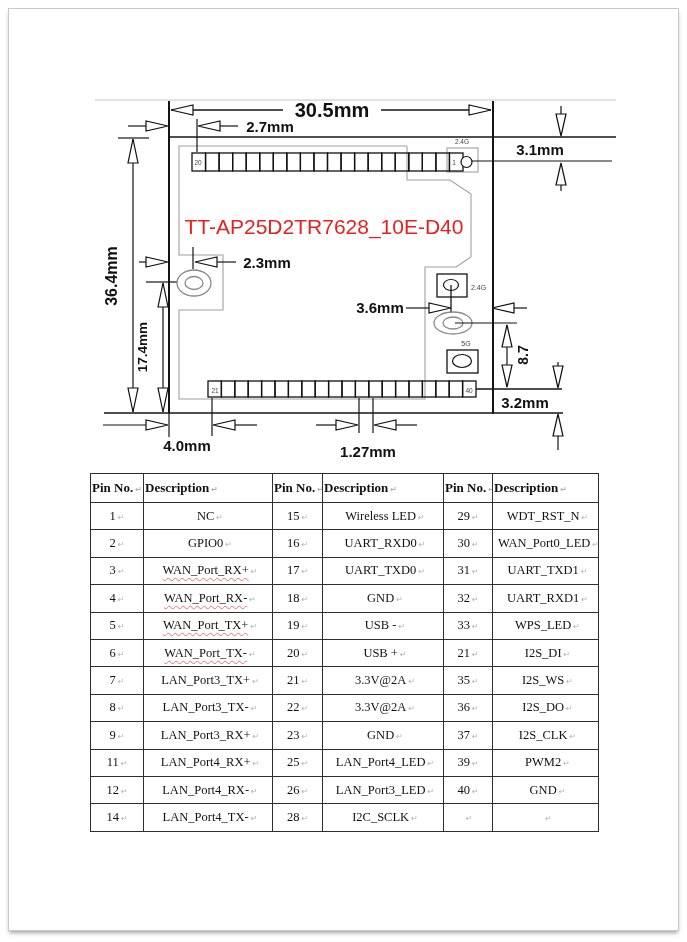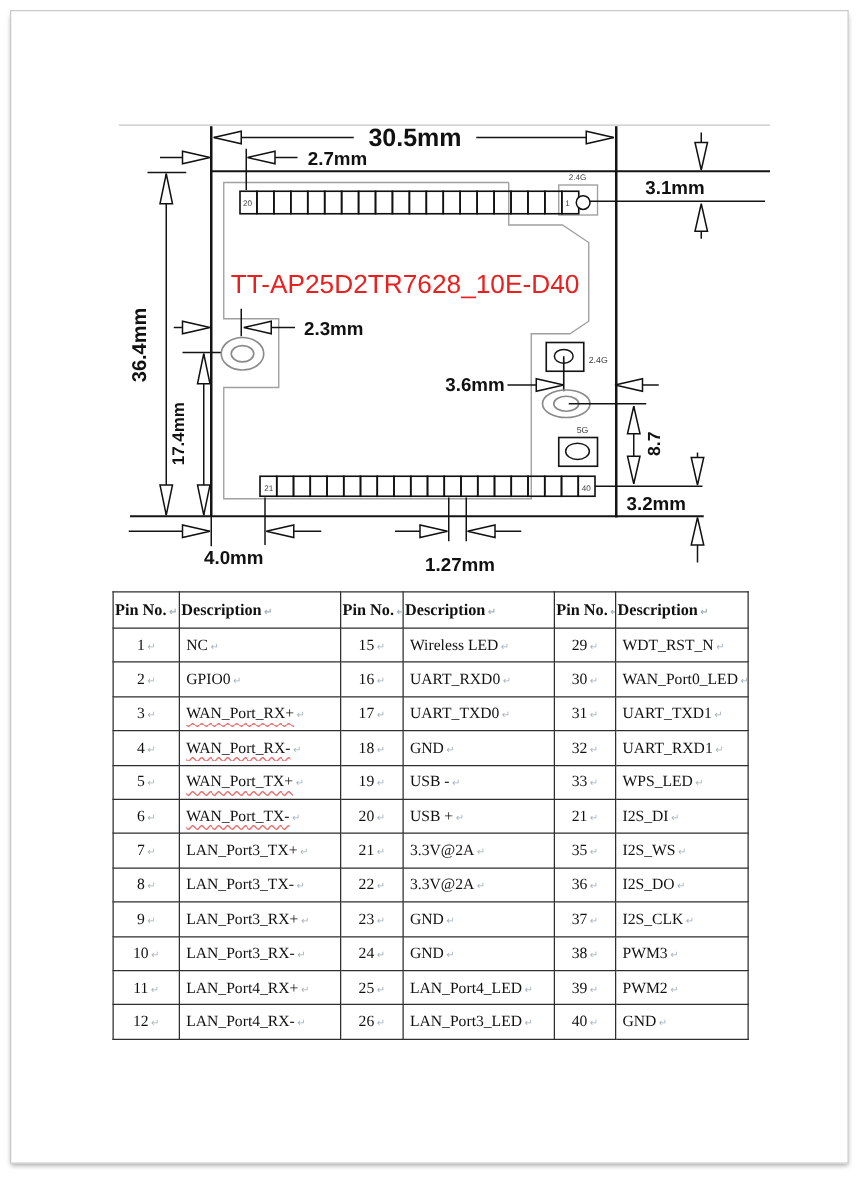--- a/index.html
+++ b/index.html
@@ -13,21 +13,21 @@
   .grayline{stroke:#a0a0a0;fill:none;stroke-width:1.1;}
   .holeline{stroke:#8a8a8a;fill:none;stroke-width:1.3;}
   .arrow{fill:#fff;stroke:#111;stroke-width:1.2;}
   .tablewrap{position:absolute;left:90px;top:473px;}
   table.pintable{border-collapse:collapse;table-layout:fixed;width:508px;
      font-family:"Liberation Serif",serif;color:#111;}
   table.pintable th,table.pintable td{border:1px solid #2e2e2e;overflow:hidden;white-space:nowrap;}
   table.pintable th{font-size:13px;font-weight:bold;height:26px;text-align:left;}
   table.pintable td{font-size:12.5px;height:24.4px;}
   td.pin{text-align:center;}
-  td.desc{text-align:left;padding-left:5px;}
+  td.desc{text-align:center;padding-left:5px;}
   .marker{color:#a9b2bb;font-size:8px;margin-left:2px;font-family:"DejaVu Sans",sans-serif;}
   .misspelled{text-decoration-line:underline;text-decoration-style:wavy;
      text-decoration-color:#e87070;text-decoration-thickness:1px;text-underline-offset:2.5px;}
 </style>
 </head>
 <body>
 
 <div class="page"></div>
 
 <svg class="drawing" width="687" height="470" viewBox="0 0 687 470">
@@ -272,38 +272,38 @@
         </tr>
         <tr>
           <td class="pin"><span>9</span><span class="marker">↵</span></td>
           <td class="desc"><span>LAN_Port3_RX+</span><span class="marker">↵</span></td>
           <td class="pin"><span>23</span><span class="marker">↵</span></td>
           <td class="desc"><span>GND</span><span class="marker">↵</span></td>
           <td class="pin"><span>37</span><span class="marker">↵</span></td>
           <td class="desc"><span>I2S_CLK</span><span class="marker">↵</span></td>
         </tr>
         <tr>
-          <td class="pin"><span>10</span><span class="marker">↵</span></td>
-          <td class="desc"><span>LAN_Port3_RX-</span><span class="marker">↵</span></td>
-          <td class="pin"><span>24</span><span class="marker">↵</span></td>
-          <td class="desc"><span>GND</span><span class="marker">↵</span></td>
-          <td class="pin"><span>38</span><span class="marker">↵</span></td>
-          <td class="desc"><span>PWM3</span><span class="marker">↵</span></td>
-        </tr>
-        <tr>
           <td class="pin"><span>11</span><span class="marker">↵</span></td>
           <td class="desc"><span>LAN_Port4_RX+</span><span class="marker">↵</span></td>
           <td class="pin"><span>25</span><span class="marker">↵</span></td>
           <td class="desc"><span>LAN_Port4_LED</span><span class="marker">↵</span></td>
           <td class="pin"><span>39</span><span class="marker">↵</span></td>
           <td class="desc"><span>PWM2</span><span class="marker">↵</span></td>
         </tr>
         <tr>
           <td class="pin"><span>12</span><span class="marker">↵</span></td>
           <td class="desc"><span>LAN_Port4_RX-</span><span class="marker">↵</span></td>
           <td class="pin"><span>26</span><span class="marker">↵</span></td>
           <td class="desc"><span>LAN_Port3_LED</span><span class="marker">↵</span></td>
           <td class="pin"><span>40</span><span class="marker">↵</span></td>
           <td class="desc"><span>GND</span><span class="marker">↵</span></td>
         </tr>
+        <tr>
+          <td class="pin"><span>14</span><span class="marker">↵</span></td>
+          <td class="desc"><span>LAN_Port4_TX-</span><span class="marker">↵</span></td>
+          <td class="pin"><span>28</span><span class="marker">↵</span></td>
+          <td class="desc"><span>I2C_SCLK</span><span class="marker">↵</span></td>
+          <td class="pin"><span></span><span class="marker">↵</span></td>
+          <td class="desc"><span></span><span class="marker">↵</span></td>
+        </tr>
       </tbody>
   </table>
 </div>
 
 </body></html>

